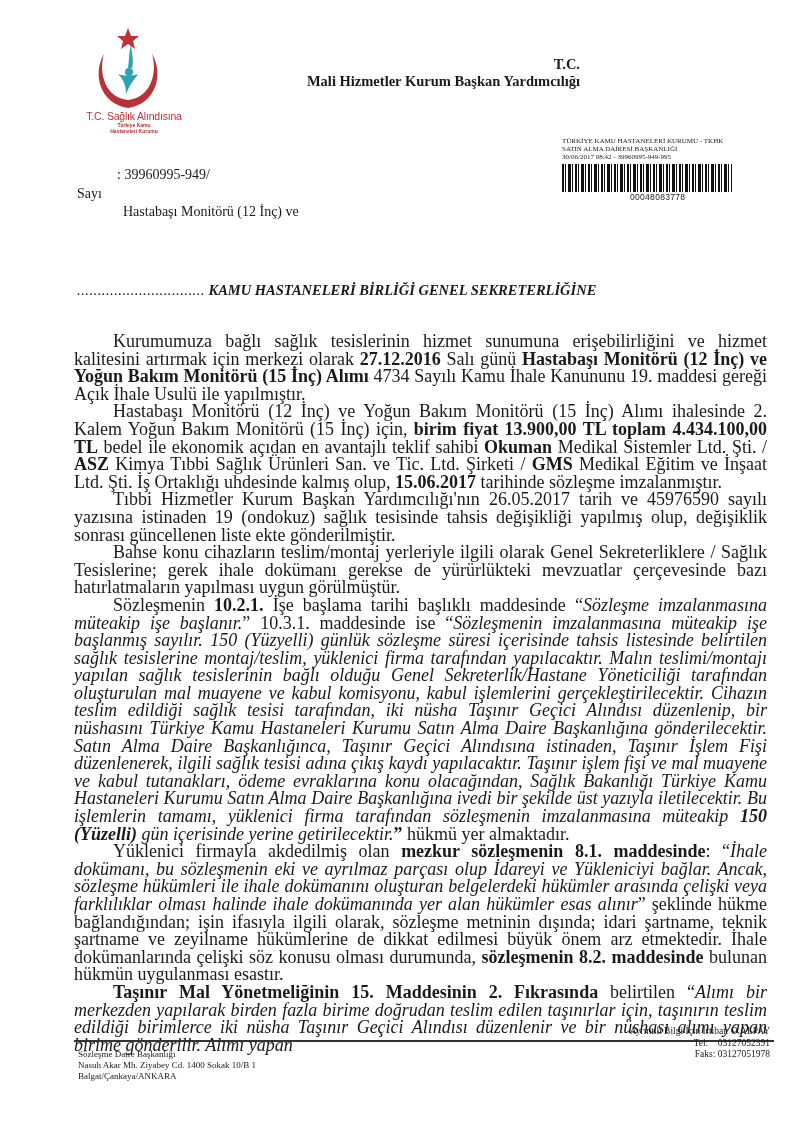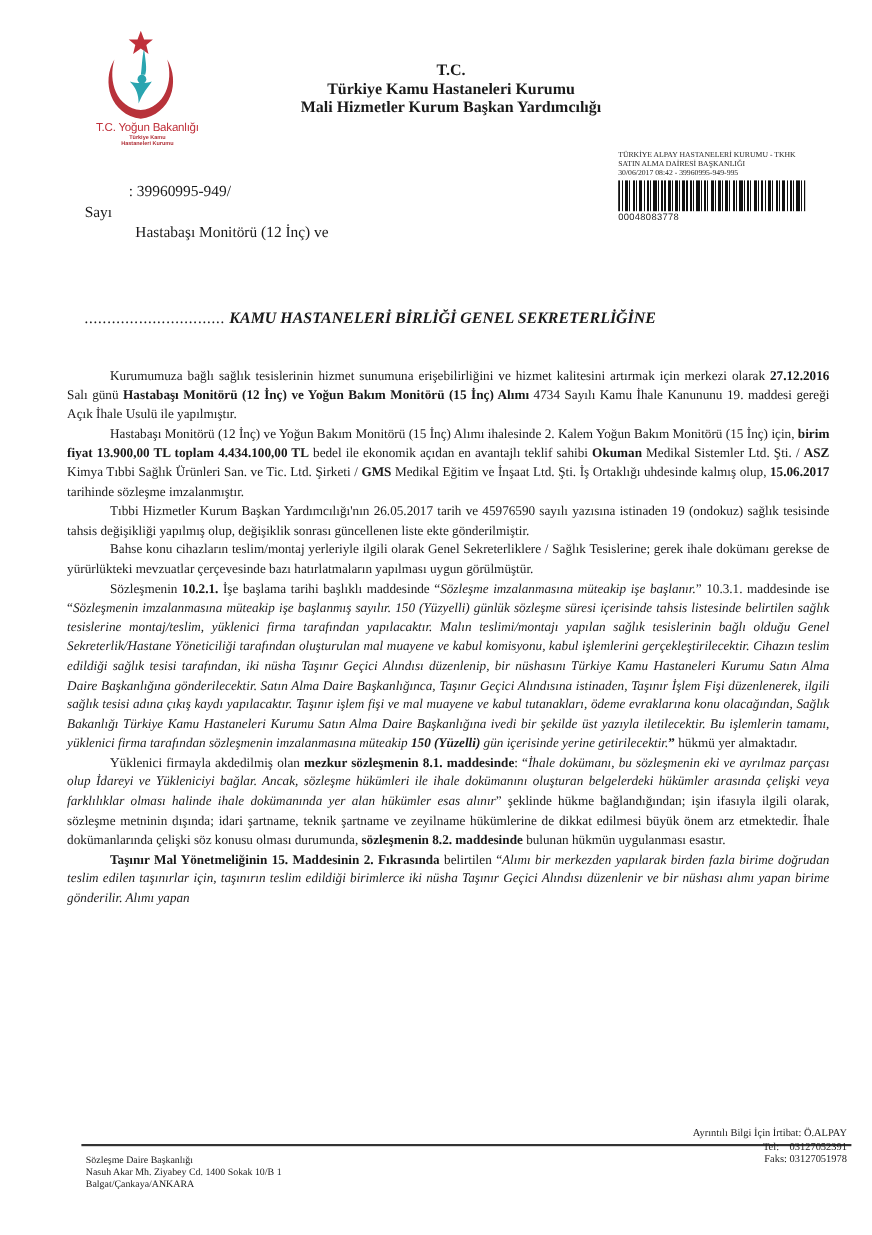--- a/index.html
+++ b/index.html
@@ -6,34 +6,34 @@
     body {
       width: 793px; height: 1123px; position: relative; overflow: hidden;
       font-family: "Liberation Serif", "DejaVu Serif", serif;
       color: #1a1a1a;
     }
     .abs { position: absolute; }
     .logo { left: 82px; top: 22px; width: 110px; height: 110px; }
     .logo-text { left: 84px; top: 110px; width: 100px; text-align: center; color: #c0303a; font-family: "Liberation Sans", sans-serif; }
     .logo-text .l1 { font-size: 10.5px; letter-spacing: -0.2px; display: block; }
     .logo-text .l2 { font-size: 5px; color: #b03038; display: block; line-height: 6px; font-weight: bold; }
-    .header { left: 240px; top: 56px; width: 340px; text-align: center; font-weight: bold; font-size: 14.5px; line-height: 17px; }
+    .header { left: 240px; top: 56px; width: 340px; text-align: right; font-weight: bold; font-size: 14.5px; line-height: 17px; }
     .header div { white-space: nowrap; }
     .stamp { left: 562px; top: 137px; width: 222px; font-family: "Liberation Serif", serif; font-size: 7px; line-height: 8px; color: #222; }
     .stamp .barcode { margin-top: 3px; height: 28px; width: 170px; margin-left: 0px;
       background: repeating-linear-gradient(90deg, #111 0 2px, #fff 2px 3px, #111 3px 4px, #fff 4px 6px, #111 6px 9px, #fff 9px 10px, #111 10px 11px, #fff 11px 13px);
     }
-    .stamp .bcnum { font-family: "Liberation Sans", sans-serif; font-size: 8.5px; margin-top: 1px; letter-spacing: 0.3px; }
+    .stamp .bcnum { font-family: "Liberation Sans", sans-serif; font-size: 8.5px; margin-left: 68px; margin-top: 1px; letter-spacing: 0.3px; }
     .meta { left: 77px; top: 166px; font-size: 14px; line-height: 17.5px; }
     .meta .row { display: flex; }
     .meta .k { width: 40px; margin-top: 19px; }
     .meta .indent { padding-left: 46px; }
     .addressee { left: 77px; top: 282px; font-size: 14.5px; font-weight: bold; white-space: nowrap; font-style: italic; }
     .addressee .dots { font-weight: normal; letter-spacing: 0.5px; }
-    .body { left: 61px; top: 333px; width: 693px; font-size: 12px; line-height: 17.6px; text-align: justify; }
+    .body { left: 74px; top: 333px; width: 693px; font-size: 18px; line-height: 17.6px; text-align: justify; }
     .body p { margin: 0; text-indent: 39px; }
     .body b { font-weight: bold; }
     .body i { font-style: italic; }
     .footer-line { left: 74px; top: 1040px; width: 700px; height: 2px; background: #333; }
     .footer-left { left: 78px; top: 1049px; font-size: 9px; line-height: 11px; }
     .footer-right { left: 560px; top: 1026px; width: 210px; text-align: right; font-size: 9.5px; line-height: 11.5px; }
   </style>
 </head>
 <body>
 
@@ -43,33 +43,32 @@
     <polygon points="46,6 49,14 57,14 51,19 53,27 46,22 39,27 41,19 35,14 43,14" fill="#c0303a"></polygon>
 
     <path d="M22,32 C10,52 18,82 46,86 C74,82 82,52 70,32 C76,52 68,76 46,78 C24,76 16,52 22,32 Z" fill="#b8323a"></path>
 
     <circle cx="47" cy="50" r="4" fill="#2aa5b0"></circle>
     <path d="M49,22 C50,32 52,40 50,46 L46,46 C47,40 47,30 49,22 Z" fill="#2aa5b0"></path>
     <path d="M36,52 C42,54 50,54 56,52 C52,58 48,62 44,72 C44,64 42,58 36,52 Z" fill="#2aa5b0"></path>
   </svg>
 </div>
 <div class="abs logo-text">
-  <span class="l1">T.C. Yoğun Bakanlığı</span>
+  <span class="l1">T.C. Sağlık Alındısına</span>
   <span class="l2">Türkiye Kamu</span>
   <span class="l2">Hastaneleri Kurumu</span>
 </div>
 
 <div class="abs header">
   <div>T.C.</div>
-  <div>Türkiye Kamu Hastaneleri Kurumu</div>
   <div>Mali Hizmetler Kurum Başkan Yardımcılığı</div>
 </div>
 
 <div class="abs stamp">
-  <div>TÜRKİYE ALPAY HASTANELERİ KURUMU - TKHK</div>
+  <div>TÜRKİYE KAMU HASTANELERİ KURUMU - TKHK</div>
   <div>SATIN ALMA DAİRESİ BAŞKANLIĞI</div>
   <div>30/06/2017 08:42 - 39960995-949-995</div>
   <div class="barcode"></div>
   <div class="bcnum">00048083778</div>
 </div>
 
 <div class="abs meta">
   <div class="row">
     <span class="k">Sayı</span>
     <span>: 39960995-949/</span>

